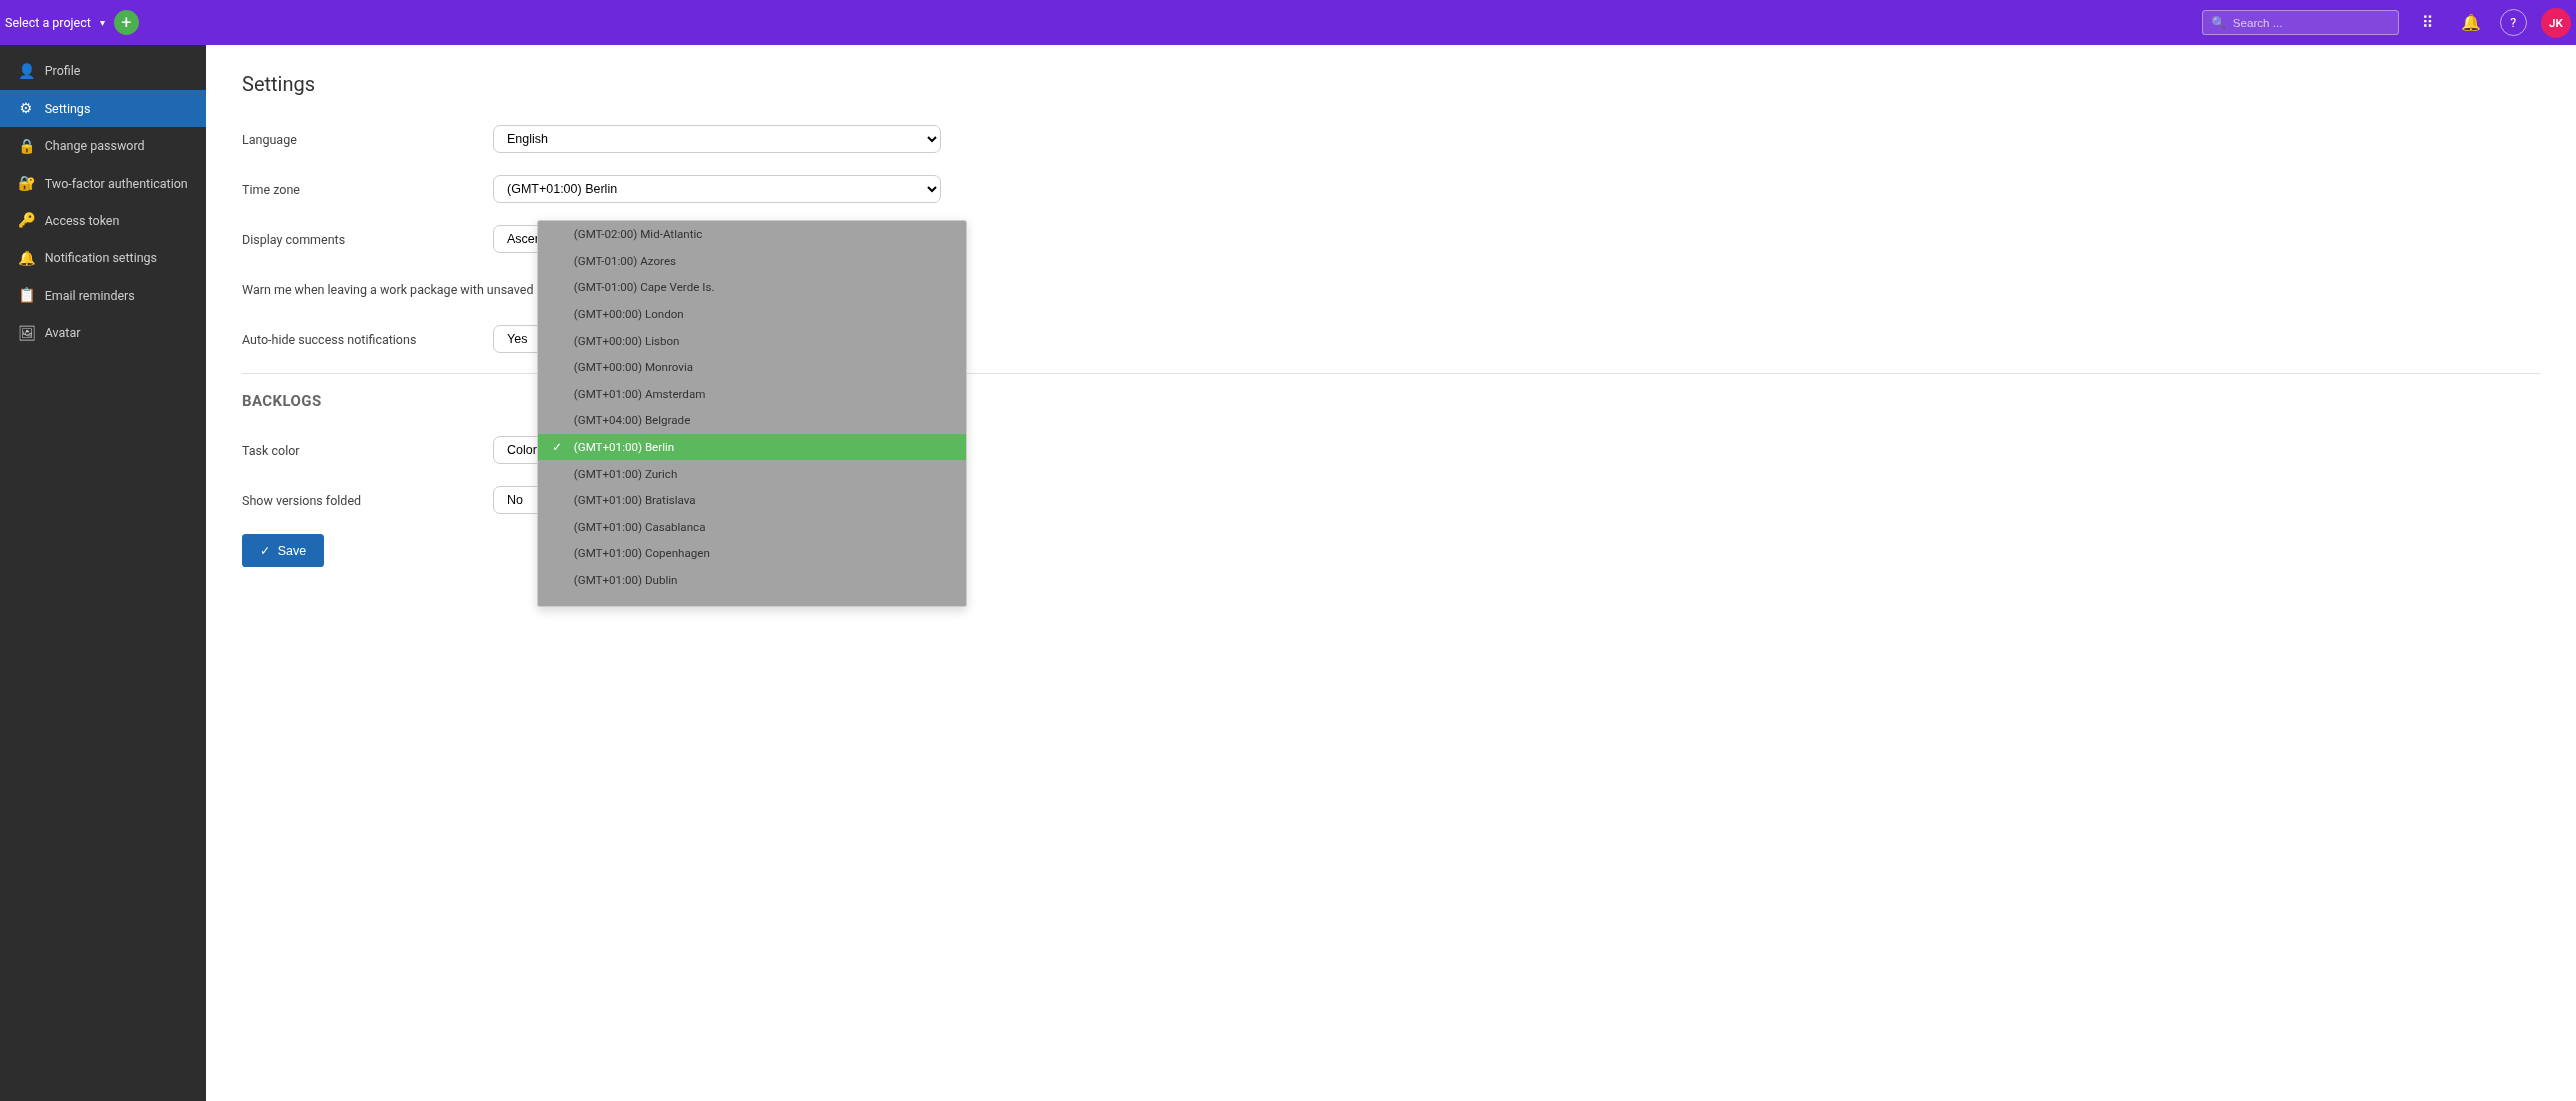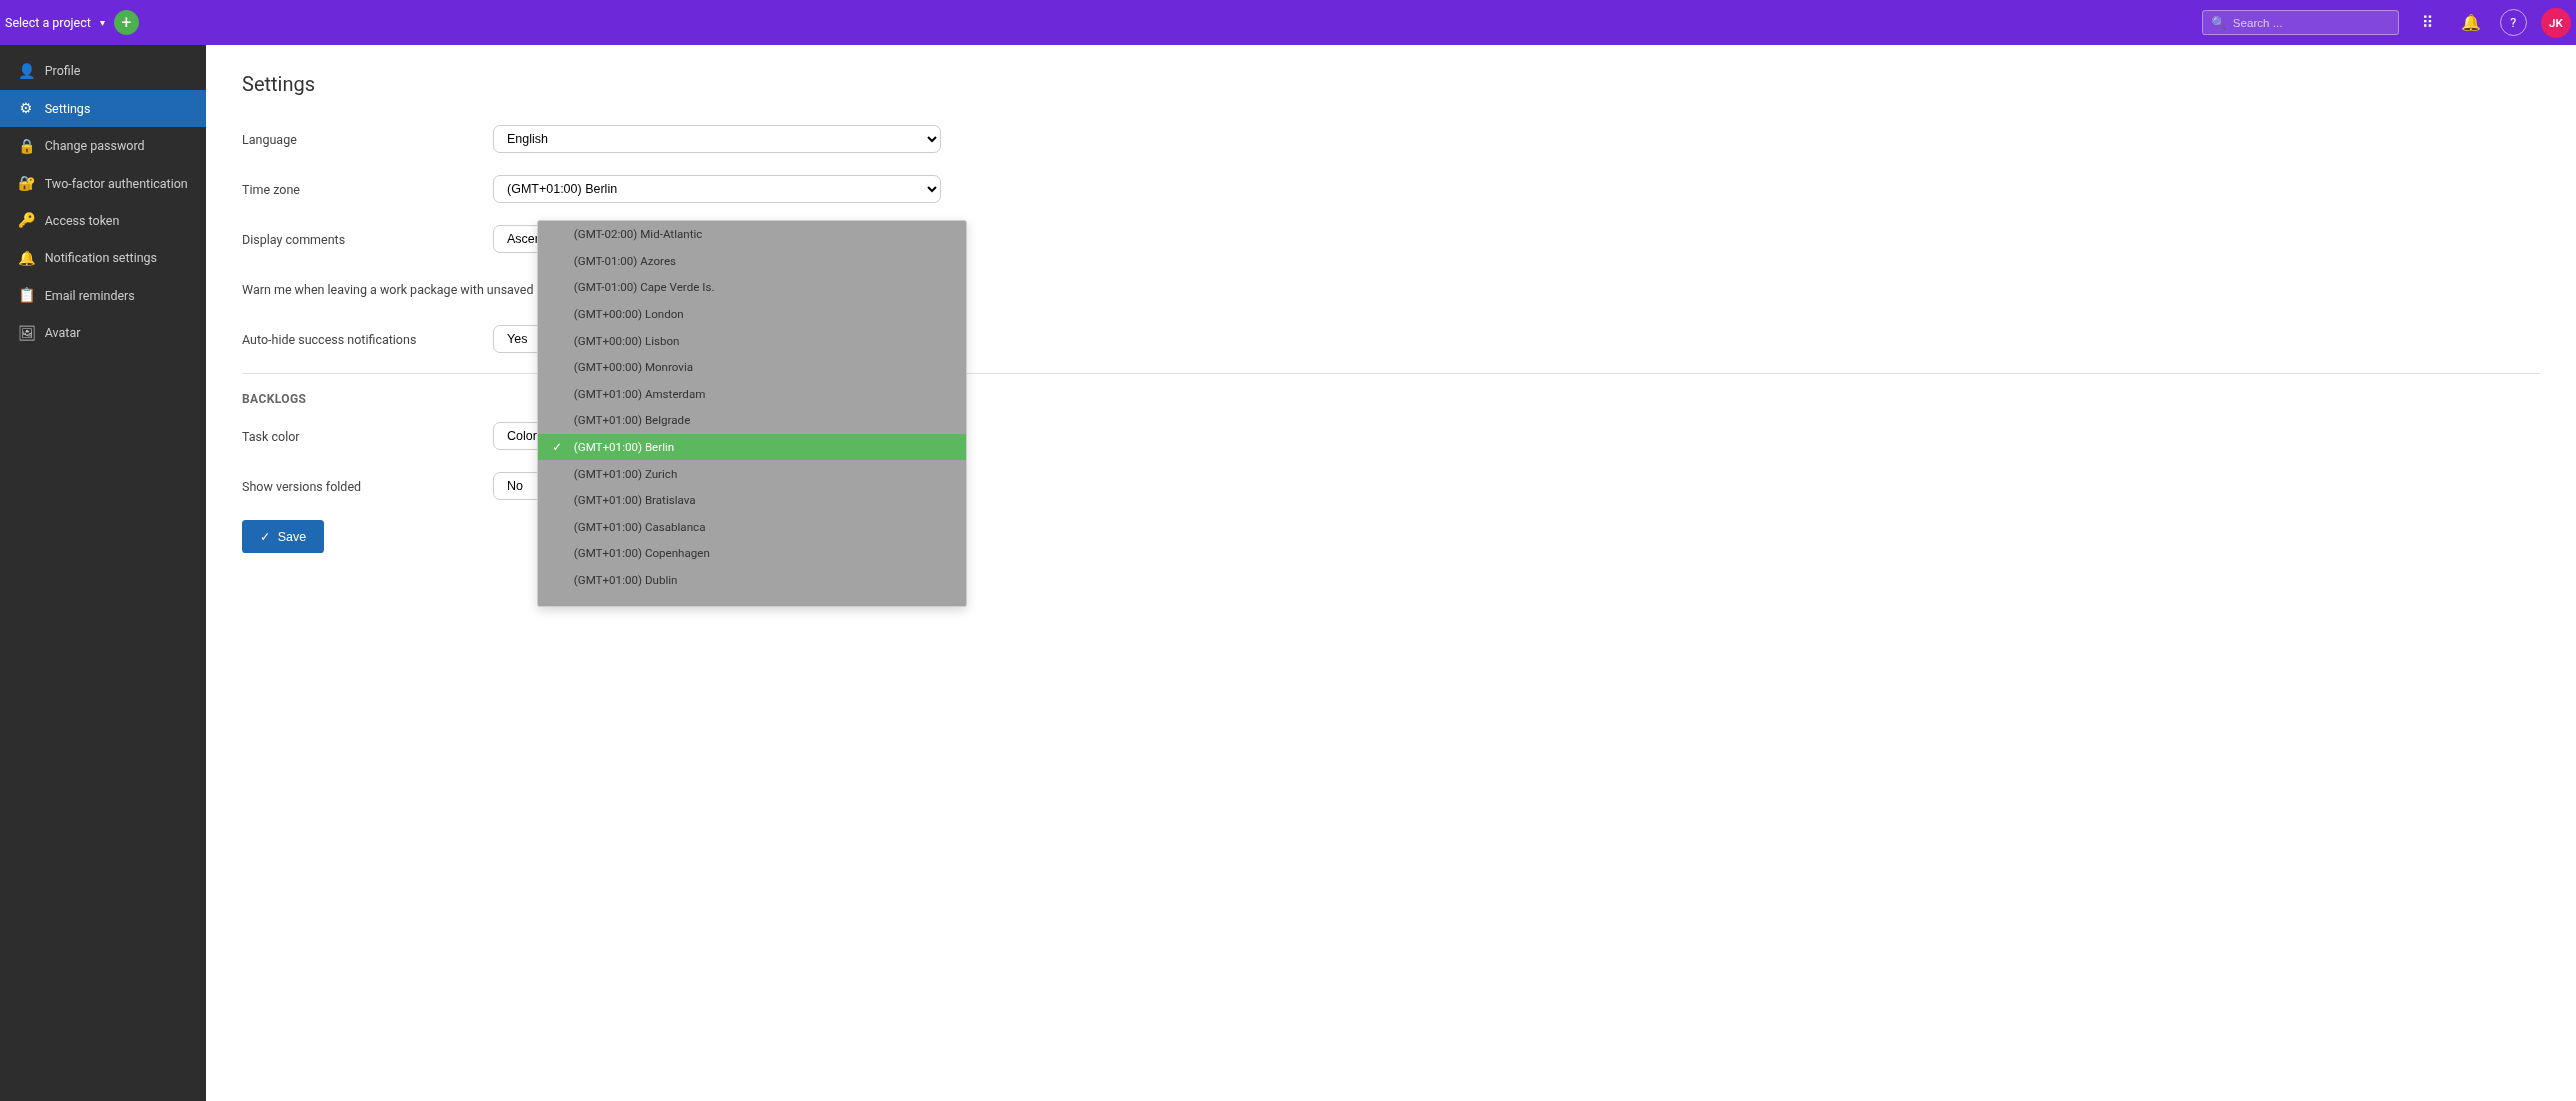--- a/index.html
+++ b/index.html
@@ -142,25 +142,25 @@
     }
     .form-control select {
       border: 0.9px solid #ccc;
       border-radius: 7px;
       padding: 5.4px 9px;
       font-size: 12.5px;
       width: 100%;
       background: white;
     }
     .section-header {
-      font-size: 12px;
+      font-size: 15px;
       font-weight: 700;
       color: #666;
       letter-spacing: 0.4px;
-      margin-bottom: 14px;
+      margin-bottom: 24px;
       margin-top: 9px;
     }
     .save-btn {
       background: #1f69b3;
       color: white;
       border: none;
       border-radius: 3.6px;
       padding: 9px 18px;
       font-size: 12.5px;
       cursor: pointer;
@@ -360,21 +360,21 @@
         <div class="dropdown-item">
           <span class="check-mark"></span>
           <span>(GMT+00:00) Monrovia</span>
         </div>
         <div class="dropdown-item">
           <span class="check-mark"></span>
           <span>(GMT+01:00) Amsterdam</span>
         </div>
         <div class="dropdown-item">
           <span class="check-mark"></span>
-          <span>(GMT+01:00) Belgrade</span>
+          <span>(GMT+04:00) Belgrade</span>
         </div>
         <div class="dropdown-item selected">
           <span class="check-mark">✓</span>
           <span>(GMT+01:00) Berlin</span>
         </div>
         <div class="dropdown-item">
           <span class="check-mark"></span>
           <span>(GMT+01:00) Zurich</span>
         </div>
         <div class="dropdown-item">

